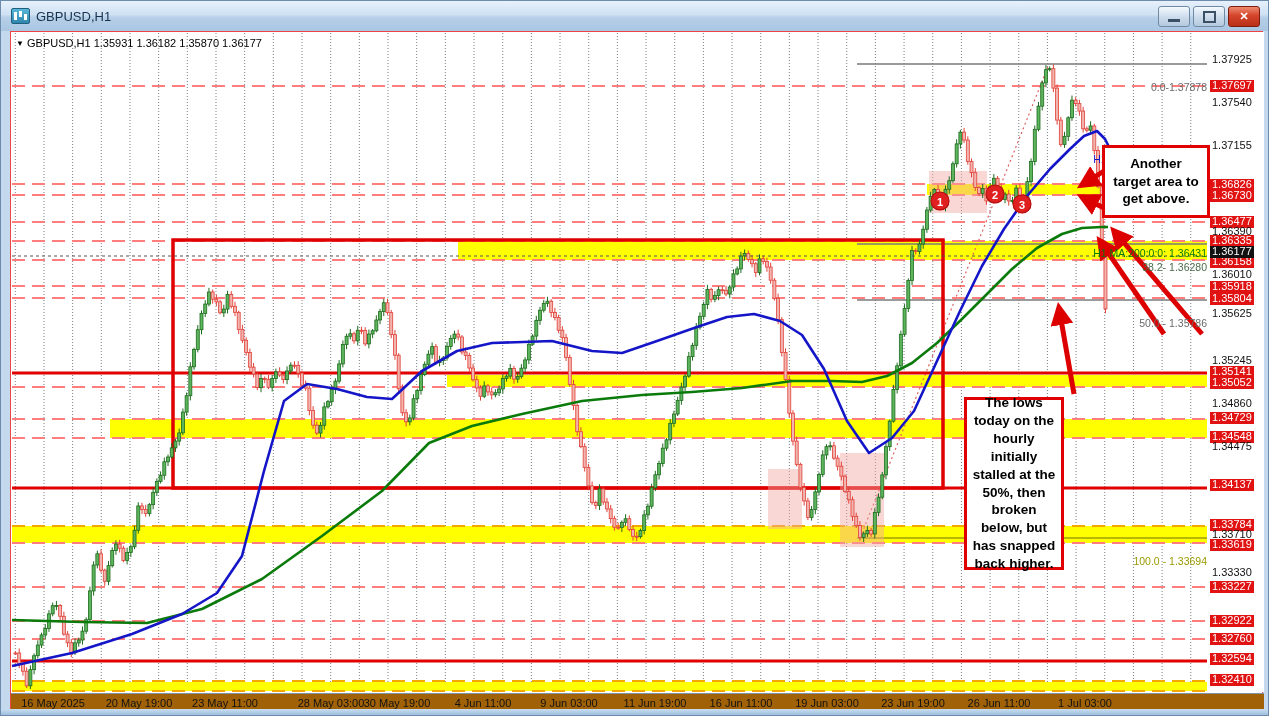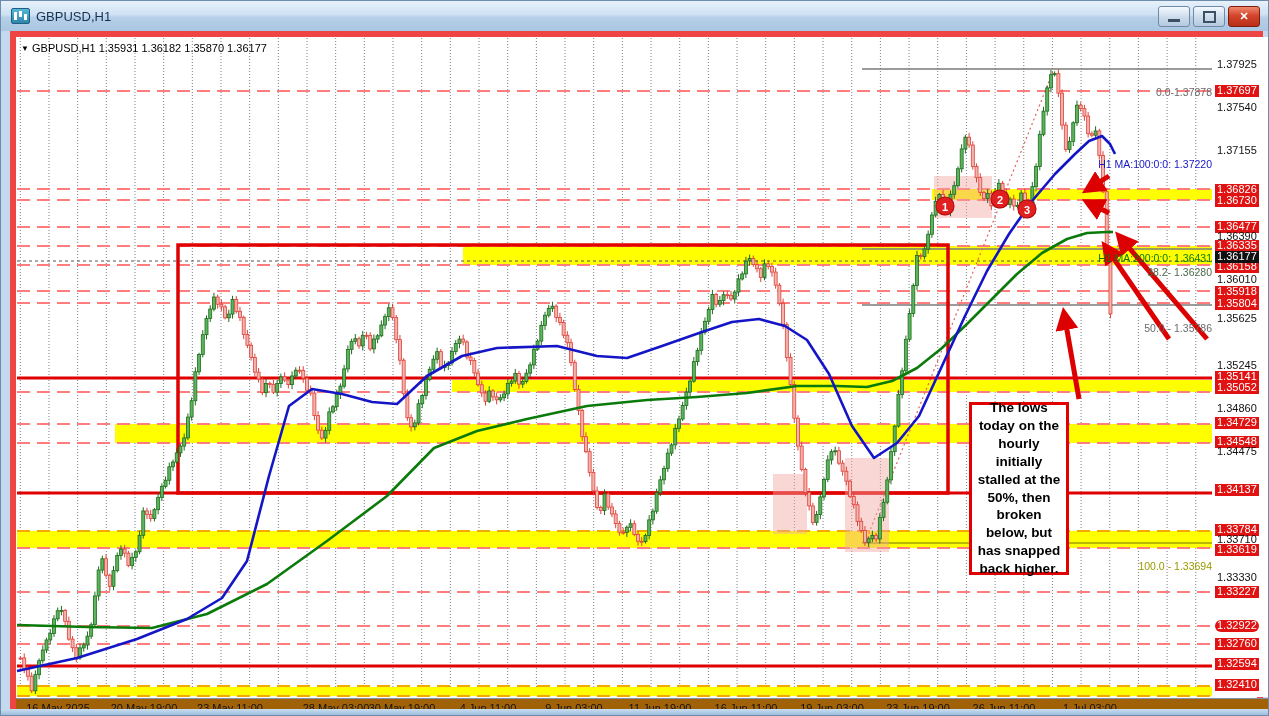--- a/index.html
+++ b/index.html
@@ -16,21 +16,21 @@
   #titletext{font-size:13px;color:#15324f;}
   #winbtns{position:absolute;right:8px;top:5px;display:flex;gap:3px;}
   .wbtn{width:30px;height:19px;border-radius:3px;border:1px solid #708aa5;
     background:linear-gradient(#f4f9fd,#cfdded 50%,#b4c9de);display:flex;align-items:center;justify-content:center;
     font-size:11px;color:#2a3c4e;}
   .wbtn.close{background:linear-gradient(#ee8a70,#d4452c 45%,#b92f18);border-color:#7e1d0d;color:#fff;font-weight:bold;}
   .minglyph{width:12px;height:3px;background:#3b5064;margin-top:7px;}
   .maxglyph{width:9px;height:8px;border:2px solid #3b5064;}
   
   #panel{position:absolute;left:9px;top:30px;width:1253px;height:680px;background:#fff;
-    border:6px solid #ef4444;box-sizing:border-box;}
+    border:1px solid #ef4444;box-sizing:border-box;}
   #plot{position:absolute;left:0;top:0;}
   #symline{position:absolute;left:5px;top:5px;font-size:11px;color:#000;z-index:6;}
   #symline .tri{font-size:8px;vertical-align:1px;}
   
   #axis{position:absolute;left:1198px;top:0;width:55px;height:660px;background:#fff;z-index:5;}
   .axlbl{position:absolute;left:3px;font-size:11px;color:#111;white-space:nowrap;line-height:11px;}
   .axlbl.red{background:#e01212;color:#fff;padding:0 2px 1px 2px;left:1px;}
   .axlbl.black{background:#111;color:#fff;padding:0 2px 1px 2px;left:1px;z-index:2;}
   
   #taxis{position:absolute;left:0;top:661px;width:1253px;height:19px;background:#a16207;border-top:1px solid #7f94a8;}
@@ -781,21 +781,21 @@
         <div class="axlbl " style="top: 366px;">1.34860</div>
         <div class="axlbl red" style="top: 380px;">1.34729</div>
         <div class="axlbl red" style="top: 399px;">1.34548</div>
         <div class="axlbl " style="top: 409px;">1.34475</div>
         <div class="axlbl red" style="top: 447px;">1.34137</div>
         <div class="axlbl red" style="top: 487px;">1.33784</div>
         <div class="axlbl " style="top: 497px; text-align: center;">1.33710</div>
         <div class="axlbl red" style="top: 507px;">1.33619</div>
         <div class="axlbl " style="top: 535px;">1.33330</div>
         <div class="axlbl red" style="top: 549px;">1.33227</div>
-        <div class="axlbl red" style="top: 583px; border-radius: 6px;">1.32922</div>
+        <div class="axlbl red" style="top: 583px;">1.32922</div>
         <div class="axlbl red" style="top: 601px;">1.32760</div>
         <div class="axlbl red" style="top: 621px;">1.32594</div>
         <div class="axlbl red" style="top: 642px;">1.32410</div>
       </div>
     <div id="taxis">
         <div class="tlbl" style="left: 42px;">16 May 2025</div>
         <div class="tlbl" style="left: 128px;">20 May 19:00</div>
         <div class="tlbl" style="left: 214px;">23 May 11:00</div>
         <div class="tlbl" style="left: 300px; margin-left: 20px;">28 May 03:00</div>
         <div class="tlbl" style="left: 386px;">30 May 19:00</div>
@@ -805,20 +805,21 @@
         <div class="tlbl" style="left: 730px;">16 Jun 11:00</div>
         <div class="tlbl" style="left: 816px;">19 Jun 03:00</div>
         <div class="tlbl" style="left: 902px;">23 Jun 19:00</div>
         <div class="tlbl" style="left: 988px;">26 Jun 11:00</div>
         <div class="tlbl" style="left: 1074px;">1 Jul 03:00</div>
       </div>
 
     <div class="flabel" style="left: 1196px; top: 121px; color: rgb(21, 21, 200);">H1 MA:100:0:0: 1.37220</div>
     <div class="flabel" style="left: 1196px; top: 215px; color: rgb(10, 122, 10);">H1 MA:200:0:0: 1.36431</div>
 
+    <div class="note" style="left:1091px;top:113px;width:108px;height:73px;">Another target area to get above.</div>
     <div class="note" style="left:953px;top:365px;width:100px;height:173px;">The lows today on the hourly initially stalled at the 50%, then broken below, but has snapped back higher.</div>
   <div class="numcirc" style="left: 929px; top: 169px;">1</div>
       <div class="numcirc" style="left: 984px; top: 162px;">2</div>
       <div class="numcirc" style="left: 1011px; top: 172px;">3</div>
       <div class="flabel" style="left: 1196px; top: 49px; color: rgb(107, 107, 107);">0.0-1.37878</div>
       <div class="flabel" style="left: 1196px; top: 229px; color: rgb(74, 107, 74);">38.2- 1.36280</div>
       <div class="flabel" style="left: 1196px; top: 285px; color: rgb(107, 107, 107);">50.0 - 1.35786</div>
       <div class="flabel" style="left: 1196px; top: 523px; color: rgb(154, 154, 0);">100.0 - 1.33694</div>
     </div>
 

